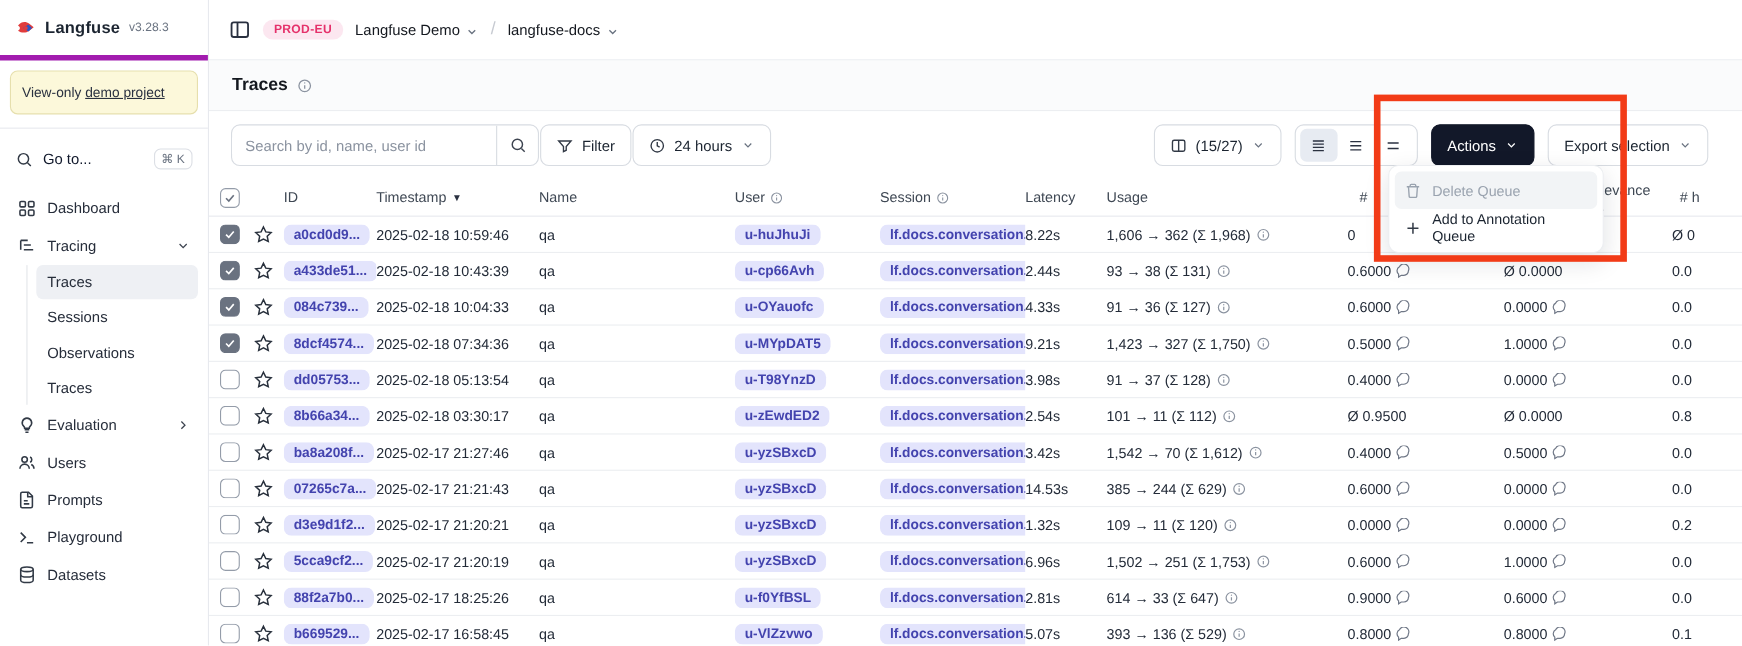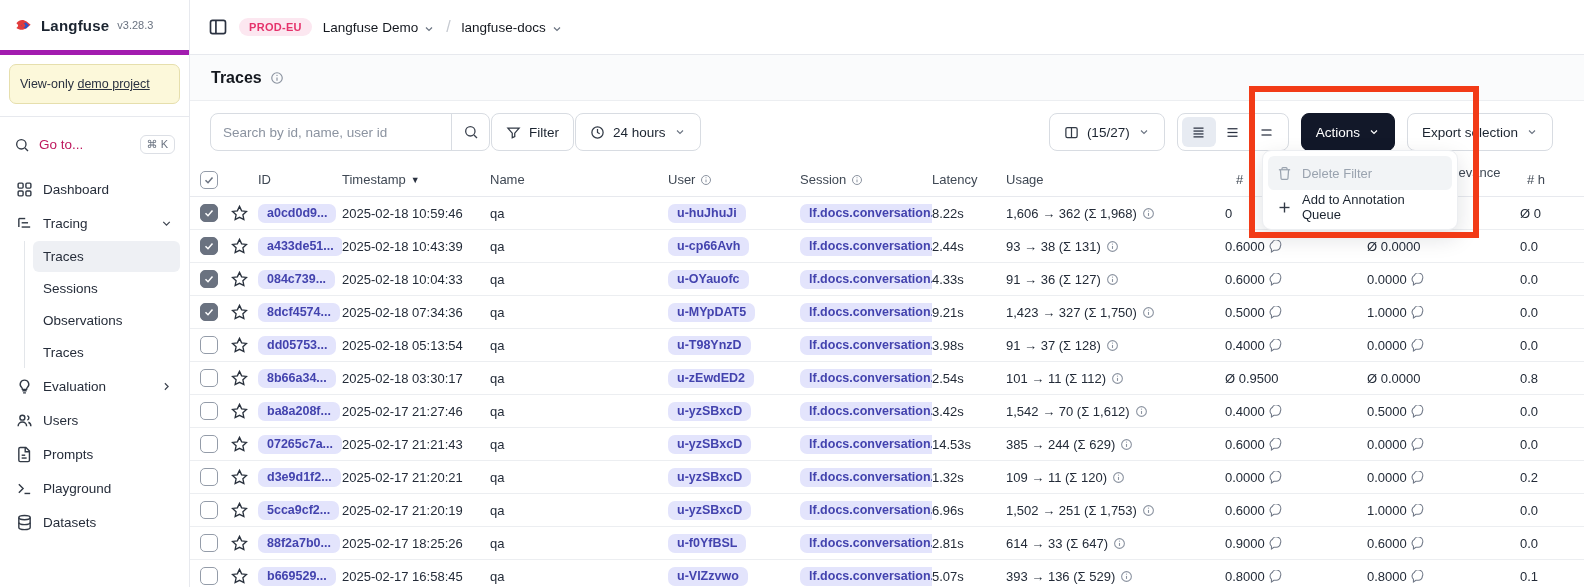--- a/index.html
+++ b/index.html
@@ -9,21 +9,21 @@
 
   
   .sidebar{position:absolute;left:0;top:0;width:190px;height:587px;border-right:1px solid #e7e9ee;background:#fff;}
   .logo-row{height:55px;display:flex;align-items:center;gap:8px;padding:0 14px;border-bottom:5px solid #a21caf;}
   .brand{font-weight:bold;font-size:15px;letter-spacing:.2px;}
   .version{font-size:11px;color:#6a7381;}
   .notice-wrap{padding:9px 9px 12px 9px;border-bottom:1px solid #e7e9ee;}
   .notice{background:#fcf8da;border:1px solid #e6dfad;border-radius:7px;padding:12px 10px;font-size:12.5px;color:#2a3140;}
   .notice a{color:#2a3140;text-decoration:underline;cursor:pointer;}
   .goto{margin:12px 9px 10px 9px;display:flex;align-items:center;gap:9px;color:#49505c;padding:6px 5px;cursor:pointer;}
-  .goto .lbl{font-size:13.5px;color:#be185d;}
+  .goto .lbl{font-size:13.5px;color:#0f172a;}
   .goto kbd{margin-left:auto;border:1px solid #dcdfe5;border-radius:6px;padding:2px 6px;font-size:11px;color:#6a7381;
             font-family:"Liberation Sans",sans-serif;background:#fff;}
   .nav{padding:2px 9px;}
   .nav-item{display:flex;align-items:center;gap:10px;height:34px;padding:0 7px;border-radius:6px;cursor:pointer;
             color:#262d3a;font-size:13.5px;}
   .nav-item .chev{margin-left:auto;color:#3d4450;display:flex;}
   .subnav{margin:0 0 0 15px;border-left:1px solid #e3e6ea;padding-left:0;}
   .sub-item{display:flex;align-items:center;height:31px;margin:1px 0 1px 8px;padding:0 10px;border-radius:6px;
             font-size:13.5px;color:#262d3a;cursor:pointer;}
   .sub-item.active{background:#eef0f4;}
@@ -1046,21 +1046,21 @@
 
   <div class="menu">
     <div class="menu-item disabled">
       <span class="icon">
           <svg width="15" height="15" viewBox="0 0 24 24" fill="none" stroke="currentColor" stroke-width="2">
             <polyline points="3,6 21,6"></polyline>
             <path d="M8 6V4a1.5 1.5 0 0 1 1.5-1.5h5A1.5 1.5 0 0 1 16 4v2"></path>
             <path d="M5.5 6l1 14a1.5 1.5 0 0 0 1.5 1.4h8a1.5 1.5 0 0 0 1.5-1.4l1-14"></path>
           </svg>
         </span>
-      <span>Delete Filter</span>
+      <span>Delete Queue</span>
     </div>
     <div class="menu-item">
       <span class="icon">
           <svg width="15" height="15" viewBox="0 0 24 24" fill="none" stroke="currentColor" stroke-width="2.2">
             <line x1="12" y1="4" x2="12" y2="20"></line>
             <line x1="4" y1="12" x2="20" y2="12"></line>
           </svg>
         </span>
       <span>Add to Annotation Queue</span>
     </div>

